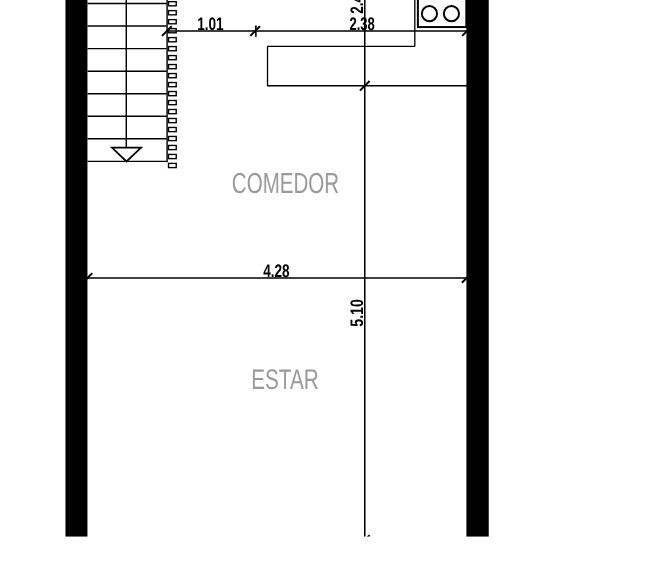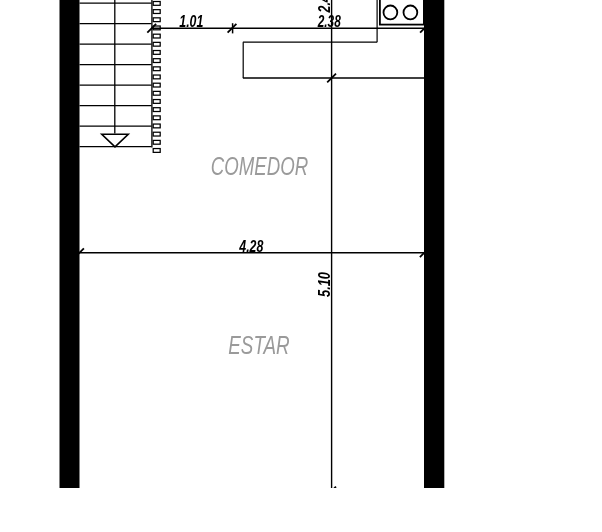--- a/index.html
+++ b/index.html
@@ -1,16 +1,16 @@
 <!DOCTYPE html>
 <html><head>
 <meta charset="utf-8">
 <style>
   html,body{margin:0;padding:0;background:#fff;}
-  #c{position:relative;width:602px;height:488px;background:#fff;overflow:hidden;font-style:italic;}
+  #c{position:relative;width:602px;height:488px;background:#fff;overflow:hidden;}
   svg{position:absolute;left:0;top:0;}
   text{font-family:"Liberation Sans",sans-serif;}
 </style>
 </head>
 <body>
 <div id="c">
 <svg width="602" height="532" viewBox="0 0 602 532">
   <rect x="0" y="0" width="602" height="532" fill="#ffffff"></rect>
 
   <rect x="59.5" y="0" width="20" height="510.5" fill="#000"></rect>

